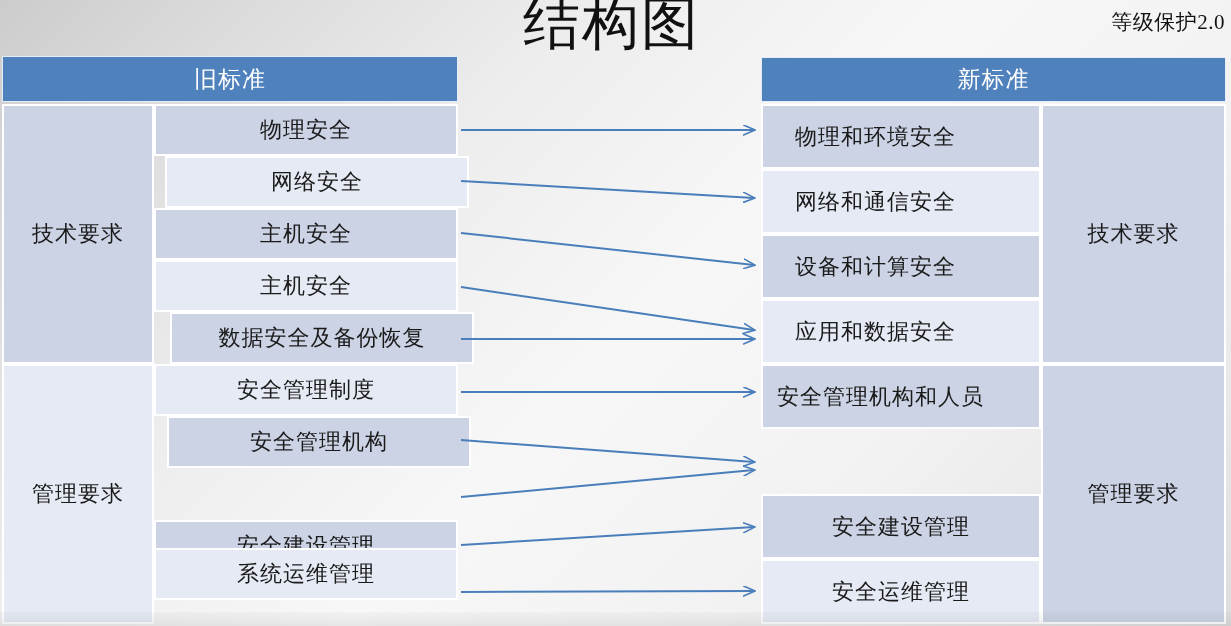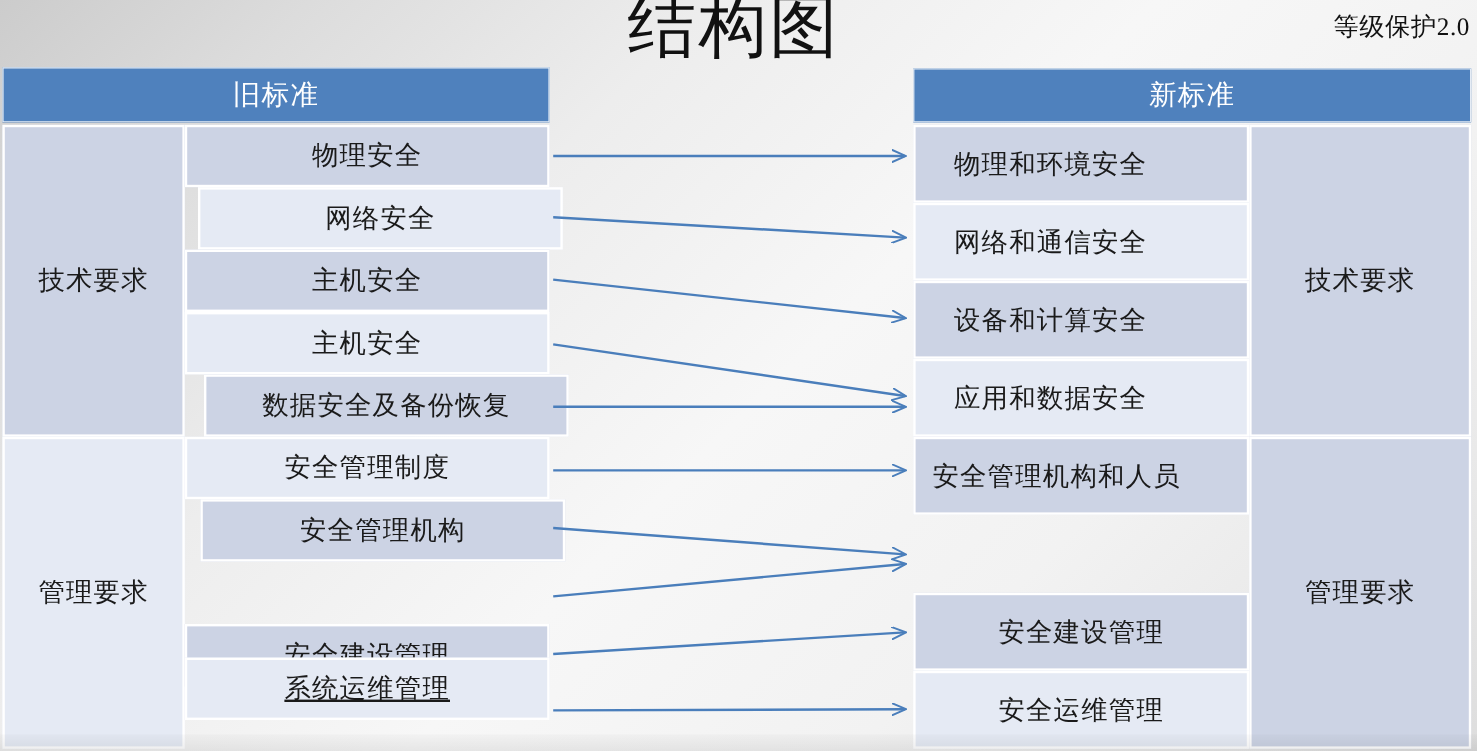--- a/index.html
+++ b/index.html
@@ -113,21 +113,21 @@
     <div class="cell cat-light center" style="left:0px; top:308px; width:152px; height:260px;">管理要求</div>
 
     <div class="cell dark center" style="left:152px; top:48px;  width:304px; height:52px;">物理安全</div>
     <div class="cell light center" style="left:163px; top:100px; width:304px; height:52px;">网络安全</div>
     <div class="cell dark center" style="left:152px; top:152px; width:304px; height:52px;">主机安全</div>
     <div class="cell light center" style="left:152px; top:204px; width:304px; height:52px;">主机安全</div>
     <div class="cell dark center" style="left:168px; top:256px; width:304px; height:52px;">数据安全及备份恢复</div>
     <div class="cell light center" style="left:152px; top:308px; width:304px; height:52px;">安全管理制度</div>
     <div class="cell dark center" style="left:165px; top:360px; width:304px; height:52px;">安全管理机构</div>
     <div class="cell dark center" style="left:152px; top:464px; width:304px; height:52px;">安全建设管理</div>
-    <div class="cell light center" style="left:152px; top:492px; width:304px; height:52px;text-decoration:underline;">系统运维管理</div>
+    <div class="cell light center" style="left:152px; top:492px; width:304px; height:52px;">系统运维管理</div>
   </div>
 
   <div class="tbl" id="tbl-new" style="left:761px; top:57px; width:465px; height:567px;">
 
     <div class="tbl-header" style="width:465px; height:45px;">新标准</div>
 
     <div class="cell dark" style="left:0px; top:47px;  width:280px; height:65px; padding-left:32px;">物理和环境安全</div>
     <div class="cell light" style="left:0px; top:112px; width:280px; height:65px; padding-left:32px;">网络和通信安全</div>
     <div class="cell dark" style="left:0px; top:177px; width:280px; height:65px; padding-left:32px;">设备和计算安全</div>
     <div class="cell light" style="left:0px; top:242px; width:280px; height:65px; padding-left:32px;">应用和数据安全</div>

